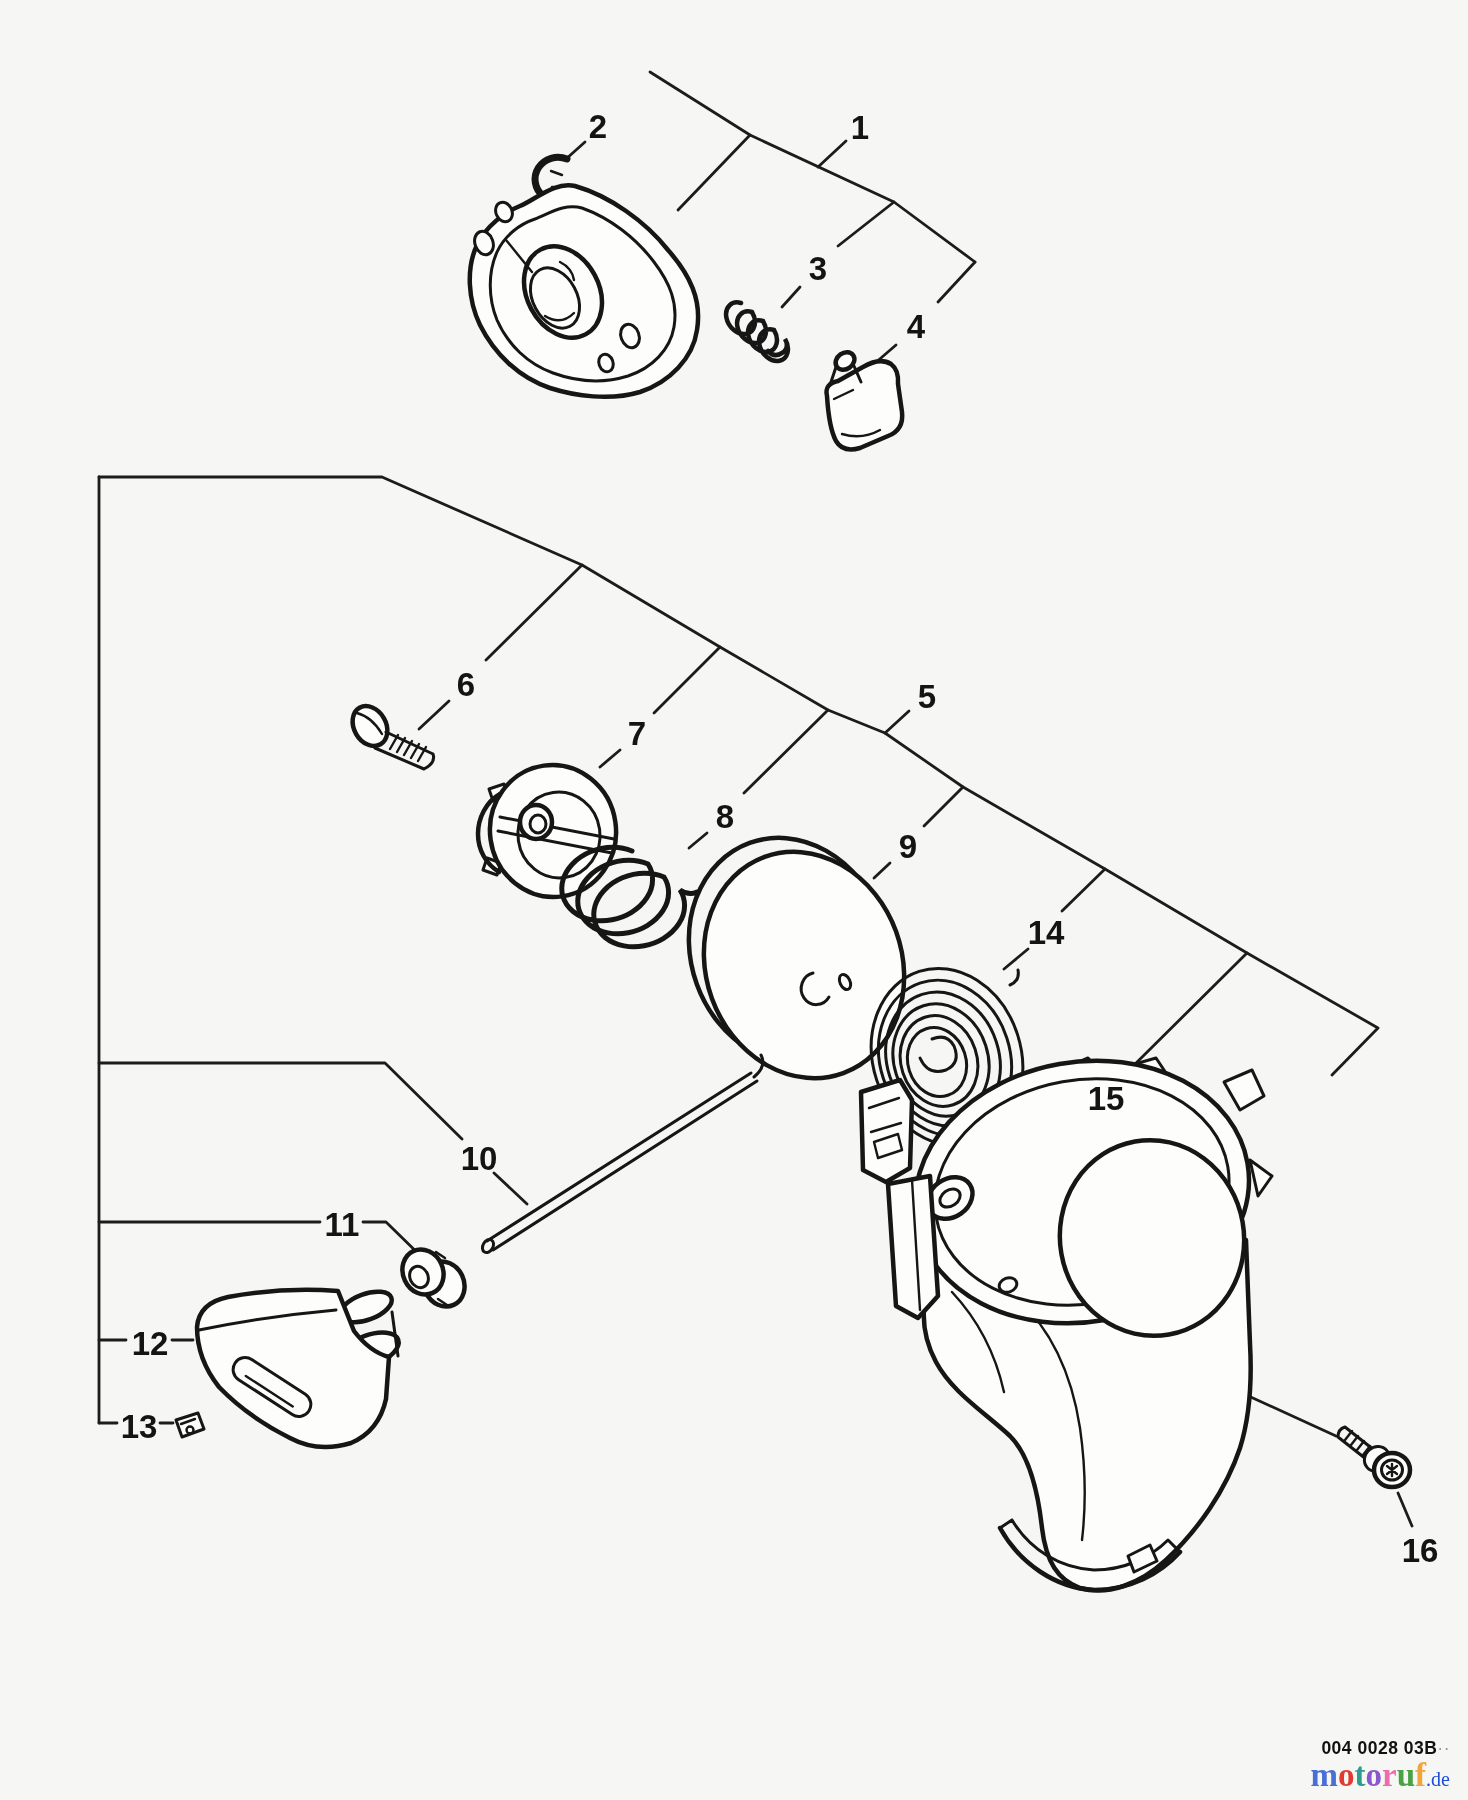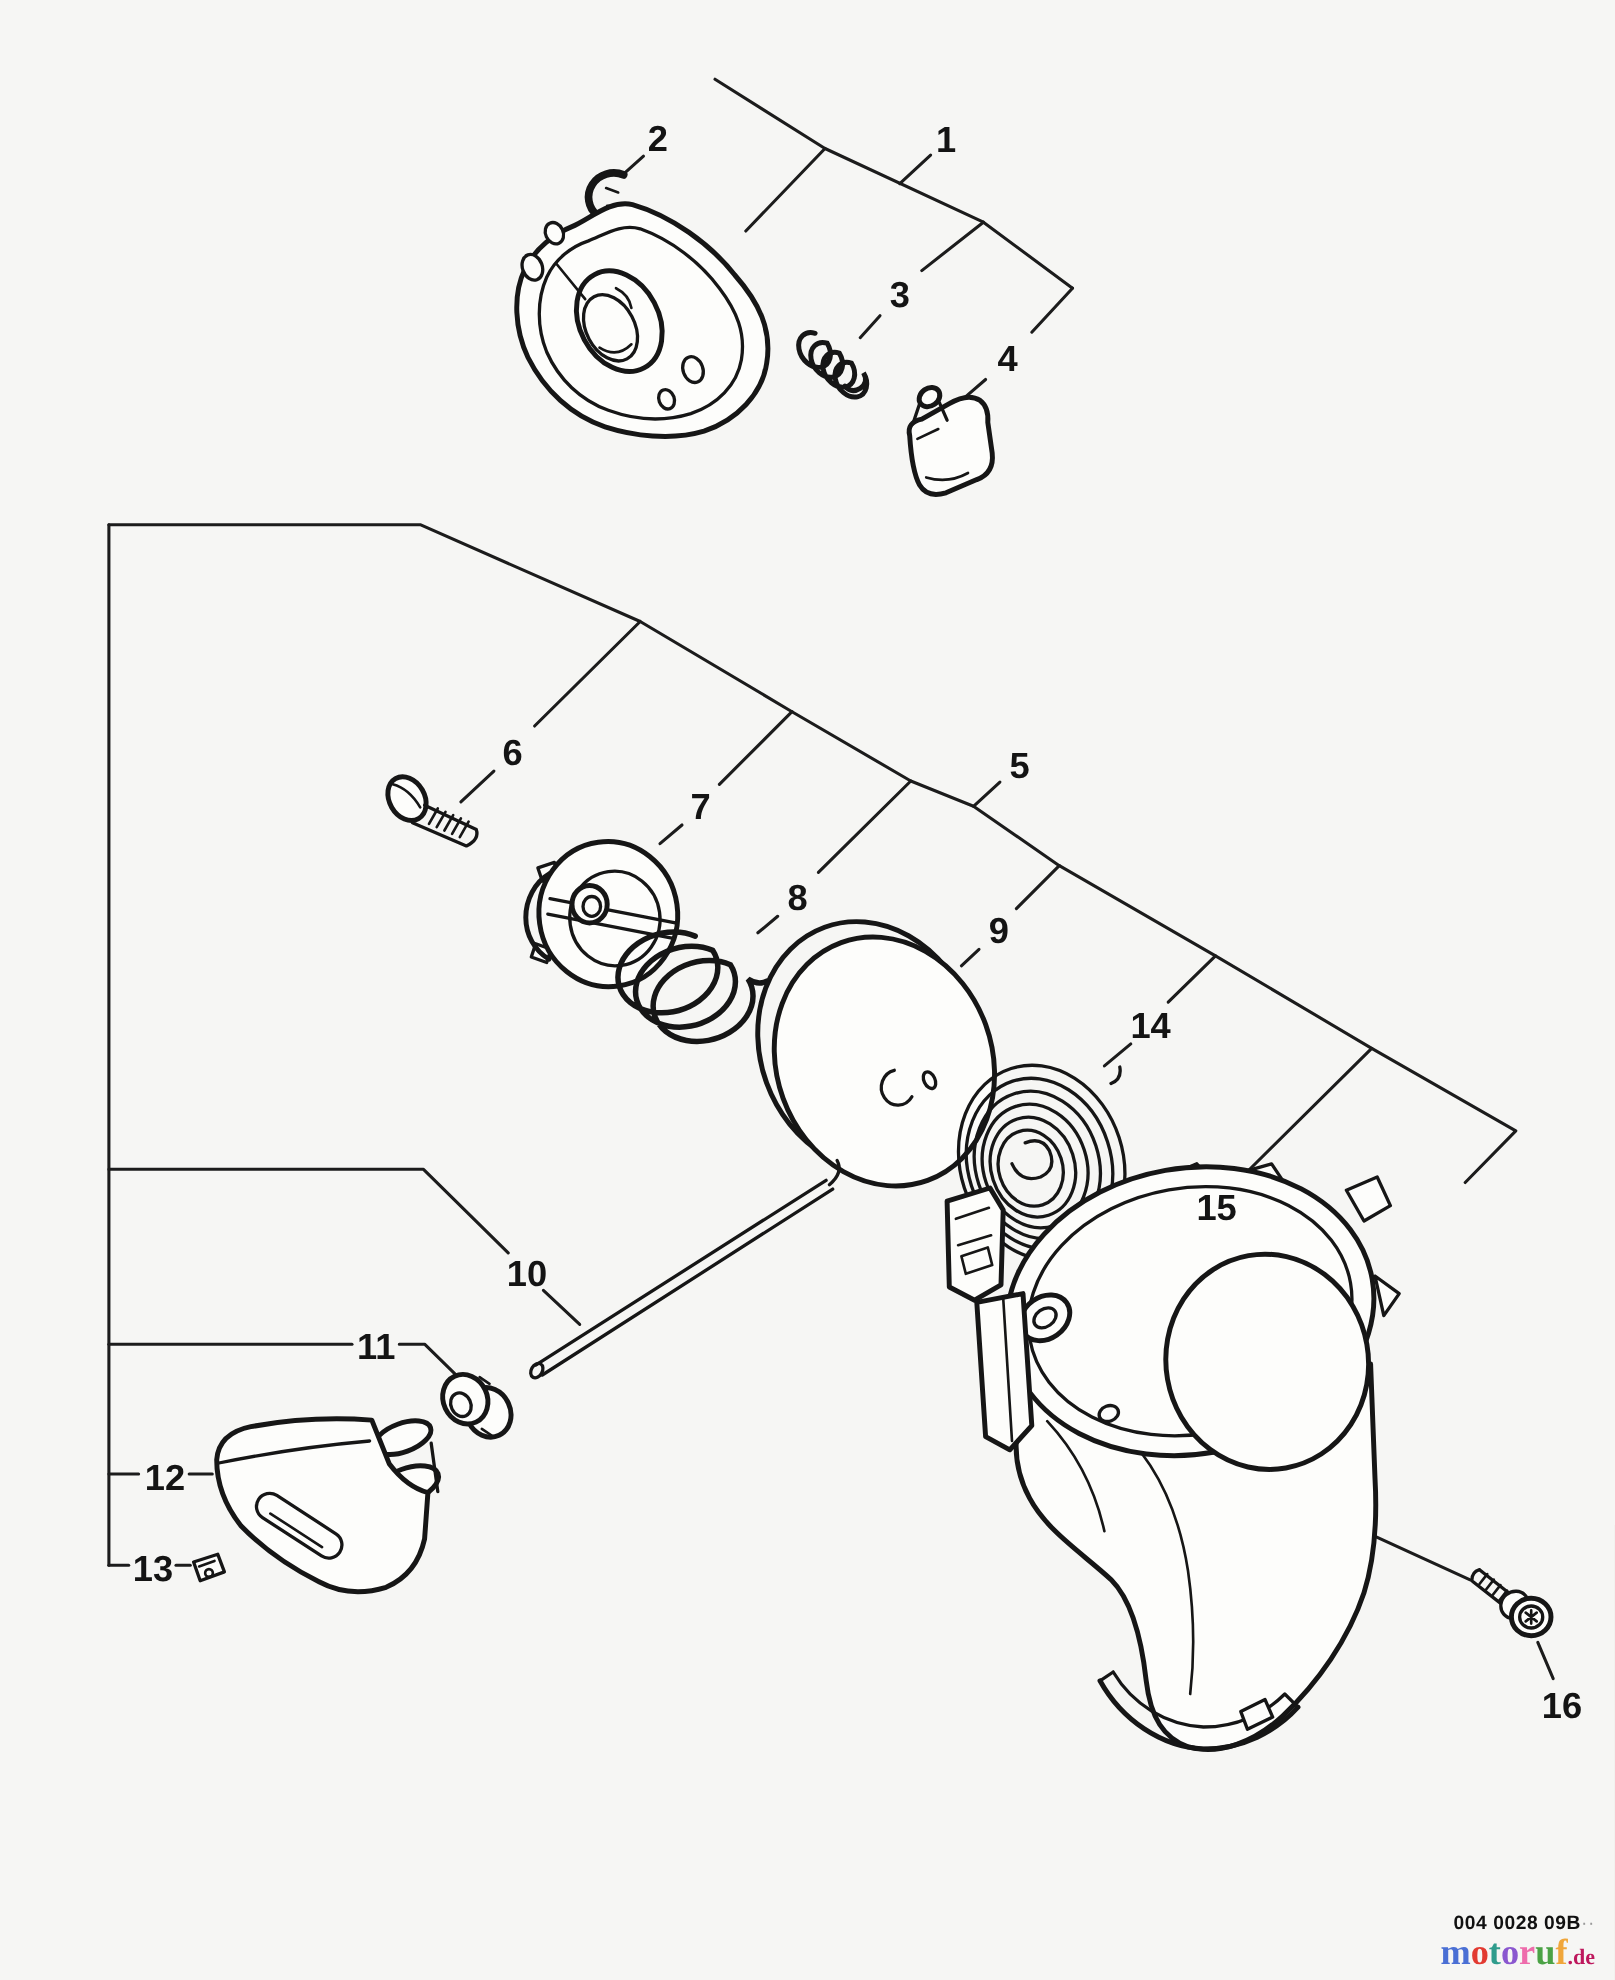--- a/index.html
+++ b/index.html
@@ -10,21 +10,21 @@
   .ld{fill:none;stroke:#1c1c1c;stroke-width:2.8;stroke-linecap:round;stroke-linejoin:round;}
   .o4{fill:none;stroke:#161616;stroke-width:4.5;stroke-linecap:round;stroke-linejoin:round;}
   .o4w{fill:#fdfdfb;stroke:#161616;stroke-width:4.5;stroke-linecap:round;stroke-linejoin:round;}
   .o3{fill:none;stroke:#161616;stroke-width:3;stroke-linecap:round;stroke-linejoin:round;}
   .o3w{fill:#fdfdfb;stroke:#161616;stroke-width:3;stroke-linecap:round;stroke-linejoin:round;}
   .o2{fill:none;stroke:#161616;stroke-width:2.4;stroke-linecap:round;stroke-linejoin:round;}
   #footer-mark{position:absolute;right:18px;bottom:6px;text-align:right;line-height:1;}
   #part-number{font:700 17.5px "Liberation Sans",sans-serif;color:#111;letter-spacing:.5px;}
   #part-number .dots{color:#9a9a9a;font-weight:400;}
   #watermark{font:700 33px "Liberation Serif",serif;margin-top:-2px;}
-  #watermark .tld{font-size:20px;color:#be185d;font-weight:700;}
+  #watermark .tld{font-size:20px;color:#1d4ed8;font-weight:400;}
 </style>
 </head>
 <body>
 
 <div id="page">
 <svg viewBox="0 0 1468 1800" width="1468" height="1800">
 
   <g>
     <polyline class="ld" points="650,72 750,135 894,202 975,262"></polyline>
     <line class="ld" x1="750" y1="135" x2="678" y2="210"></line>
@@ -227,16 +227,16 @@
         <text x="342" y="1224" class="part-label">11</text>
         <text x="150" y="1343" class="part-label">12</text>
         <text x="139" y="1426" class="part-label">13</text>
         <text x="1046" y="932" class="part-label">14</text>
         <text x="1106" y="1098" class="part-label">15</text>
         <text x="1420" y="1550" class="part-label">16</text>
       </g>
 </svg>
 
 <div id="footer-mark">
-  <div id="part-number"><span>004 0028 09B</span><span class="dots">··</span></div>
+  <div id="part-number"><span>004 0028 03B</span><span class="dots">··</span></div>
   <div id="watermark"><span id="wm-letters"><span style="color: rgb(74, 111, 212);">m</span><span style="color: rgb(226, 58, 49);">o</span><span style="color: rgb(47, 156, 140);">t</span><span style="color: rgb(138, 87, 207);">o</span><span style="color: rgb(238, 108, 171);">r</span><span style="color: rgb(75, 162, 69);">u</span><span style="color: rgb(240, 166, 58);">f</span></span><span class="tld">.de</span></div>
 </div>
 </div>
 
 </body></html>

